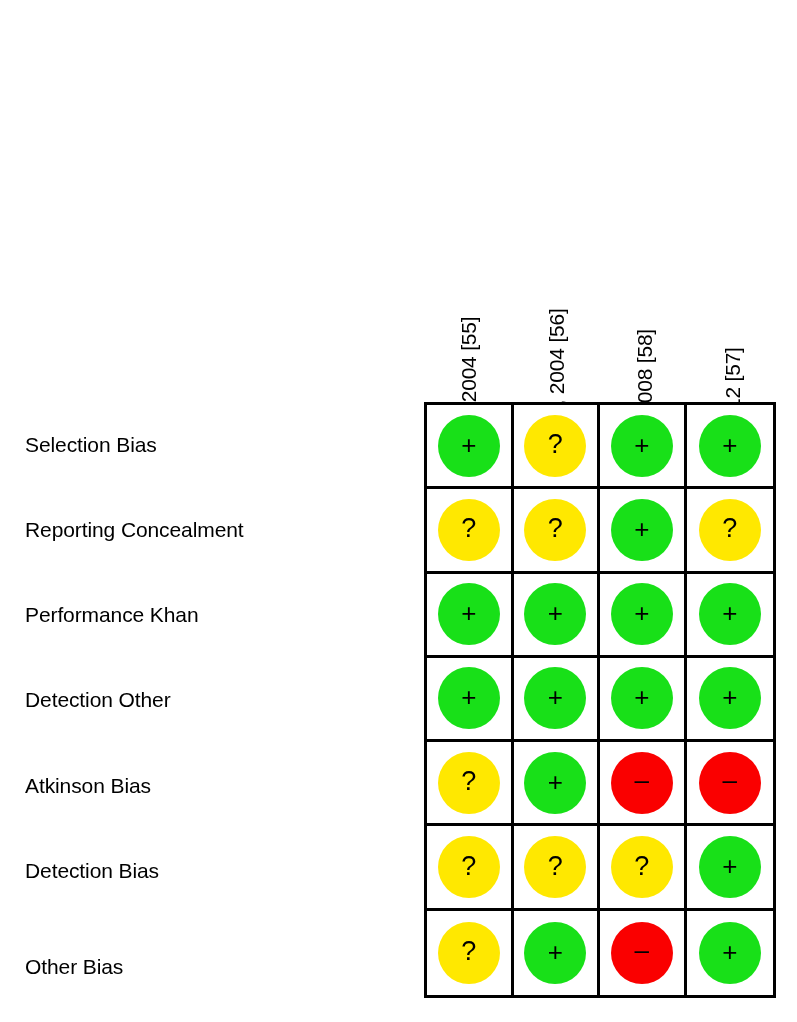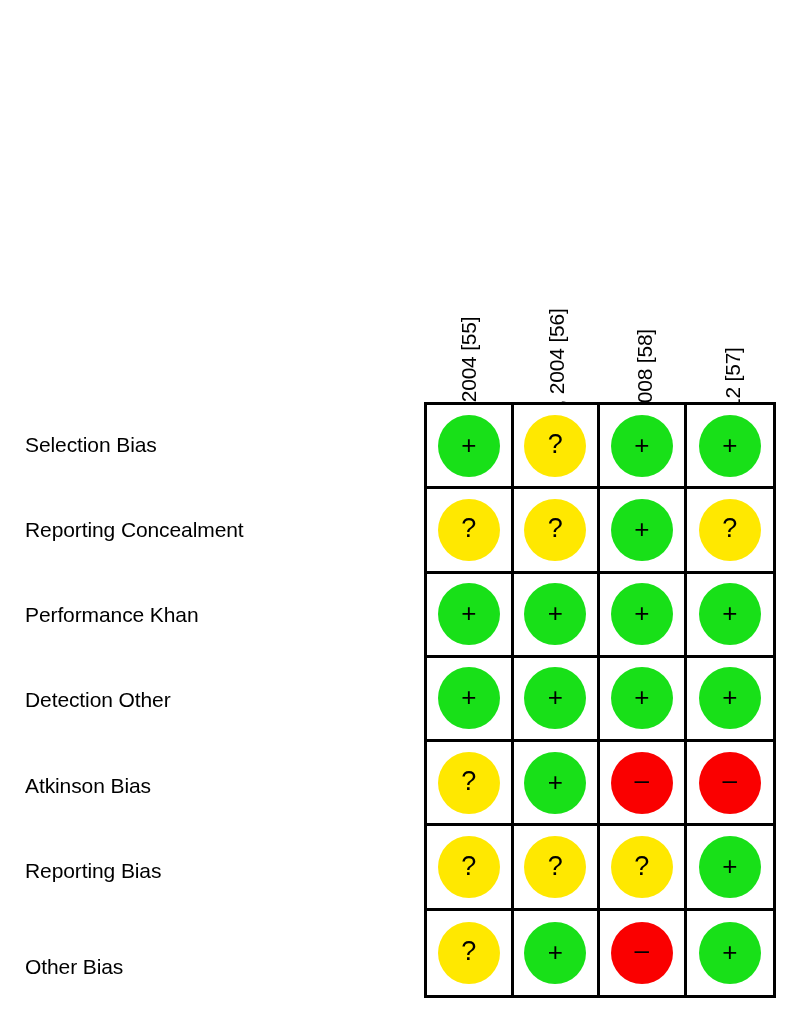--- a/index.html
+++ b/index.html
@@ -158,21 +158,21 @@
         <span class="col-header-text">Khan et al., 2012 [57]</span>
       </div>
     </div>
 
   <div id="row-labels">
       <div class="row-label" style="top: 0px; height: 85.1429px;">Selection Bias</div>
       <div class="row-label" style="top: 85.1429px; height: 85.1429px;">Reporting Concealment</div>
       <div class="row-label" style="top: 170.286px; height: 85.1429px;">Performance Khan</div>
       <div class="row-label" style="top: 255.429px; height: 85.1429px;">Detection Other</div>
       <div class="row-label" style="top: 340.571px; height: 85.1429px;">Atkinson Bias</div>
-      <div class="row-label" style="top: 425.714px; height: 85.1429px;">Reporting Bias</div>
+      <div class="row-label" style="top: 425.714px; height: 85.1429px;">Detection Bias</div>
       <div class="row-label" style="top: 522px; height: 85.1429px;">Other Bias</div>
     </div>
 
   <div id="grid">
       <div class="cell">
         <div class="judgement low" style="background: rgb(24, 224, 24);">
           <span class="sym">+</span>
         </div>
       </div>
       <div class="cell">

